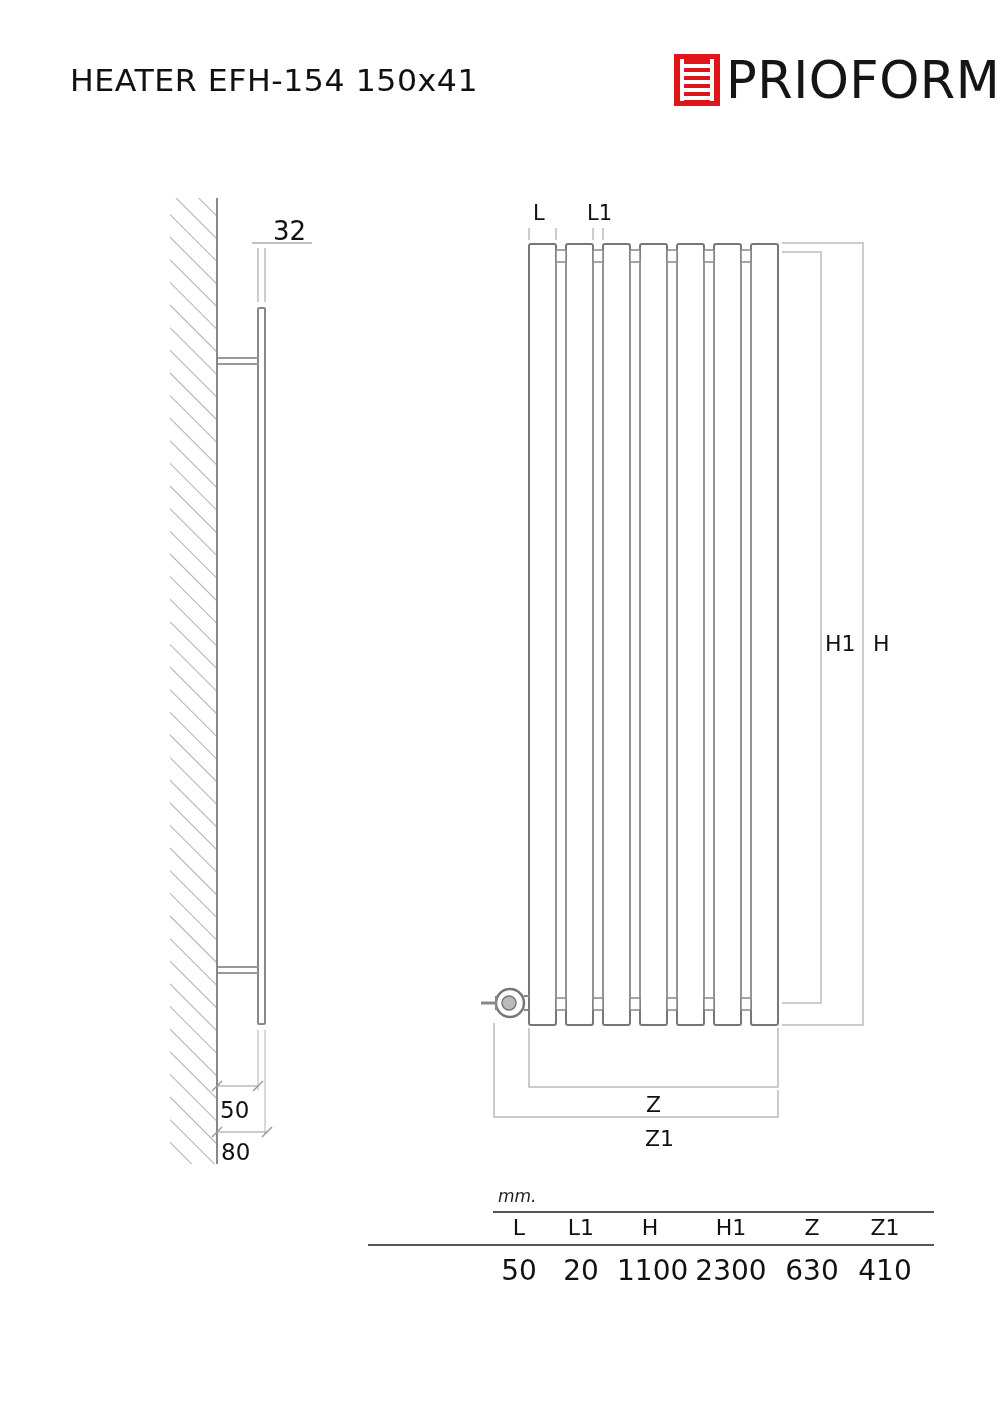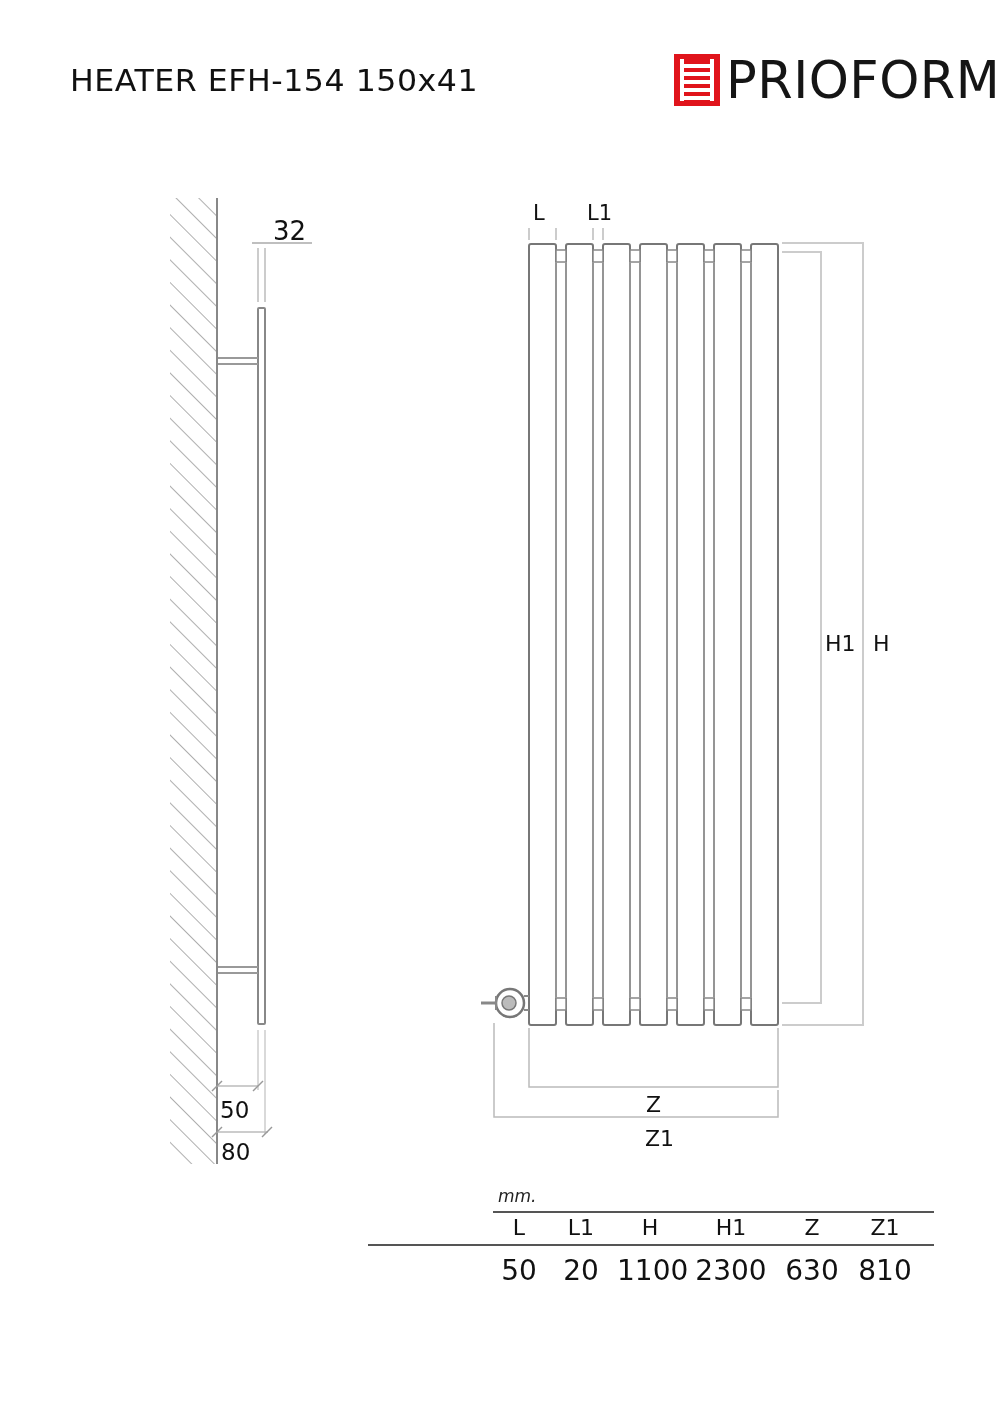--- a/index.html
+++ b/index.html
@@ -164,15 +164,15 @@
     <div class="cell" style="width:66px">Z</div>
     <div class="cell" style="width:80px">Z1</div>
   </div>
   <div class="rule-mid"></div>
   <div class="row vals">
     <div class="cell" style="width:52px">50</div>
     <div class="cell" style="width:72px">20</div>
     <div class="cell" style="width:66px">1100</div>
     <div class="cell" style="width:96px">2300</div>
     <div class="cell" style="width:66px">630</div>
-    <div class="cell" style="width:80px">810</div>
+    <div class="cell" style="width:80px">410</div>
   </div>
 </div>
 
 </body></html>

